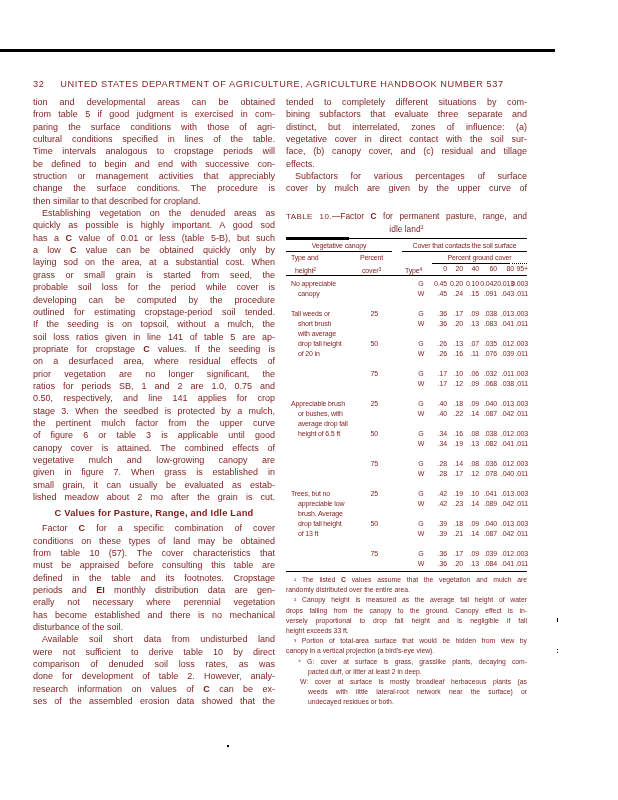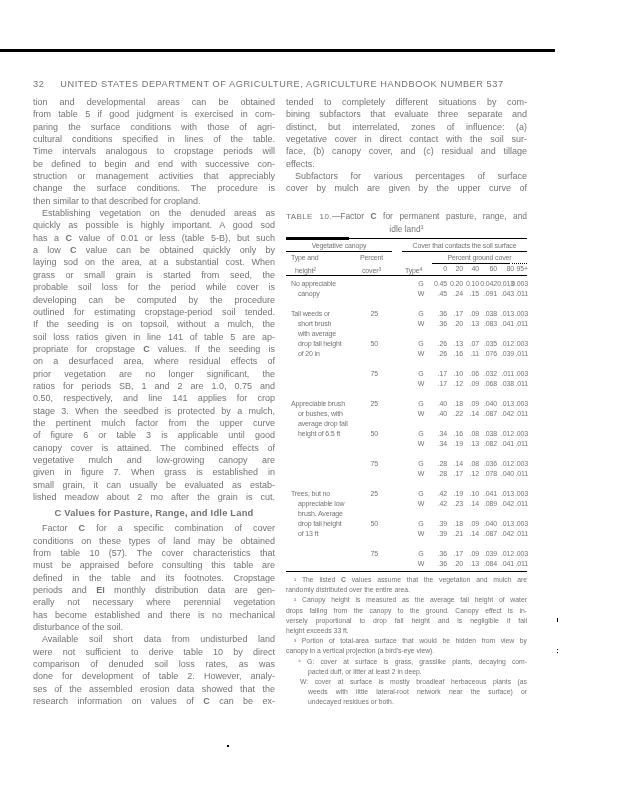--- a/index.html
+++ b/index.html
@@ -1,18 +1,18 @@
 <!DOCTYPE html>
 <html><head>
   <meta charset="utf-8">
   <style>
     html, body { margin: 0; padding: 0; background: #ffffff; }
     .page {
       position: relative; width: 618px; height: 800px; overflow: hidden;
-      background: #ffffff; color: #737373;
+      background: #ffffff; color: #7f1d1d;
       font-family: "Liberation Sans", "DejaVu Sans", sans-serif;
     }
     .b { font-weight: bold; }
     .i { }
 
     .rule-top { position: absolute; left: 0; top: 49px; width: 555px; height: 3px; background: #000; }
     .running-head {
       position: absolute; left: 33px; top: 79px; font-size: 9.2px; letter-spacing: 0.55px;
       white-space: nowrap; line-height: 11px;
     }
@@ -130,22 +130,22 @@
         <div class="ln">must be appraised before consulting this table are</div>
         <div class="ln">defined in the table and its footnotes. Cropstage</div>
         <div class="ln">periods and <span class="b">EI</span> monthly distribution data are gen-</div>
         <div class="ln">erally not necessary where perennial vegetation</div>
         <div class="ln">has become established and there is no mechanical</div>
         <div class="ln para-end">disturbance of the soil.</div>
         <div class="ln para-start">Available soil short data from undisturbed land</div>
         <div class="ln">were not sufficient to derive table 10 by direct</div>
         <div class="ln">comparison of denuded soil loss rates, as was</div>
         <div class="ln">done for development of table 2. However, analy-</div>
+        <div class="ln">research information on values of <span class="b">C</span> can be ex-</div>
         <div class="ln">ses of the assembled erosion data showed that the</div>
-        <div class="ln">research information on values of <span class="b">C</span> can be ex-</div>
       </div>
   </div>
 
   <div class="col right-col">
     <div>
 
     <div class="ln">tended to completely different situations by com-</div>
         <div class="ln">bining subfactors that evaluate three separate and</div>
         <div class="ln">distinct, but interrelated, zones of influence: (a)</div>
         <div class="ln">vegetative cover in direct contact with the soil sur-</div>

